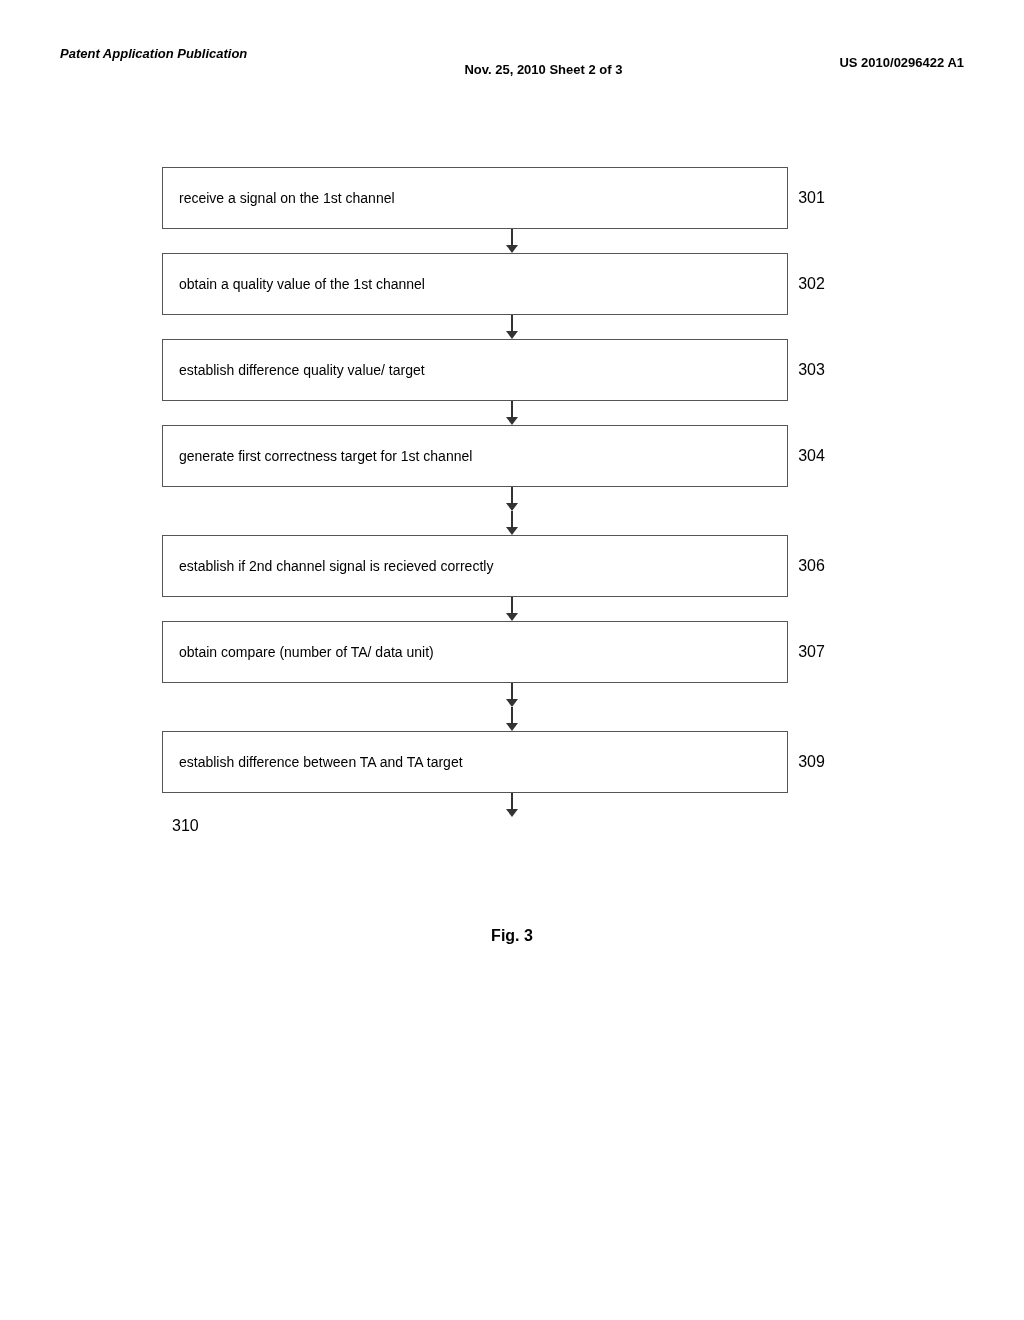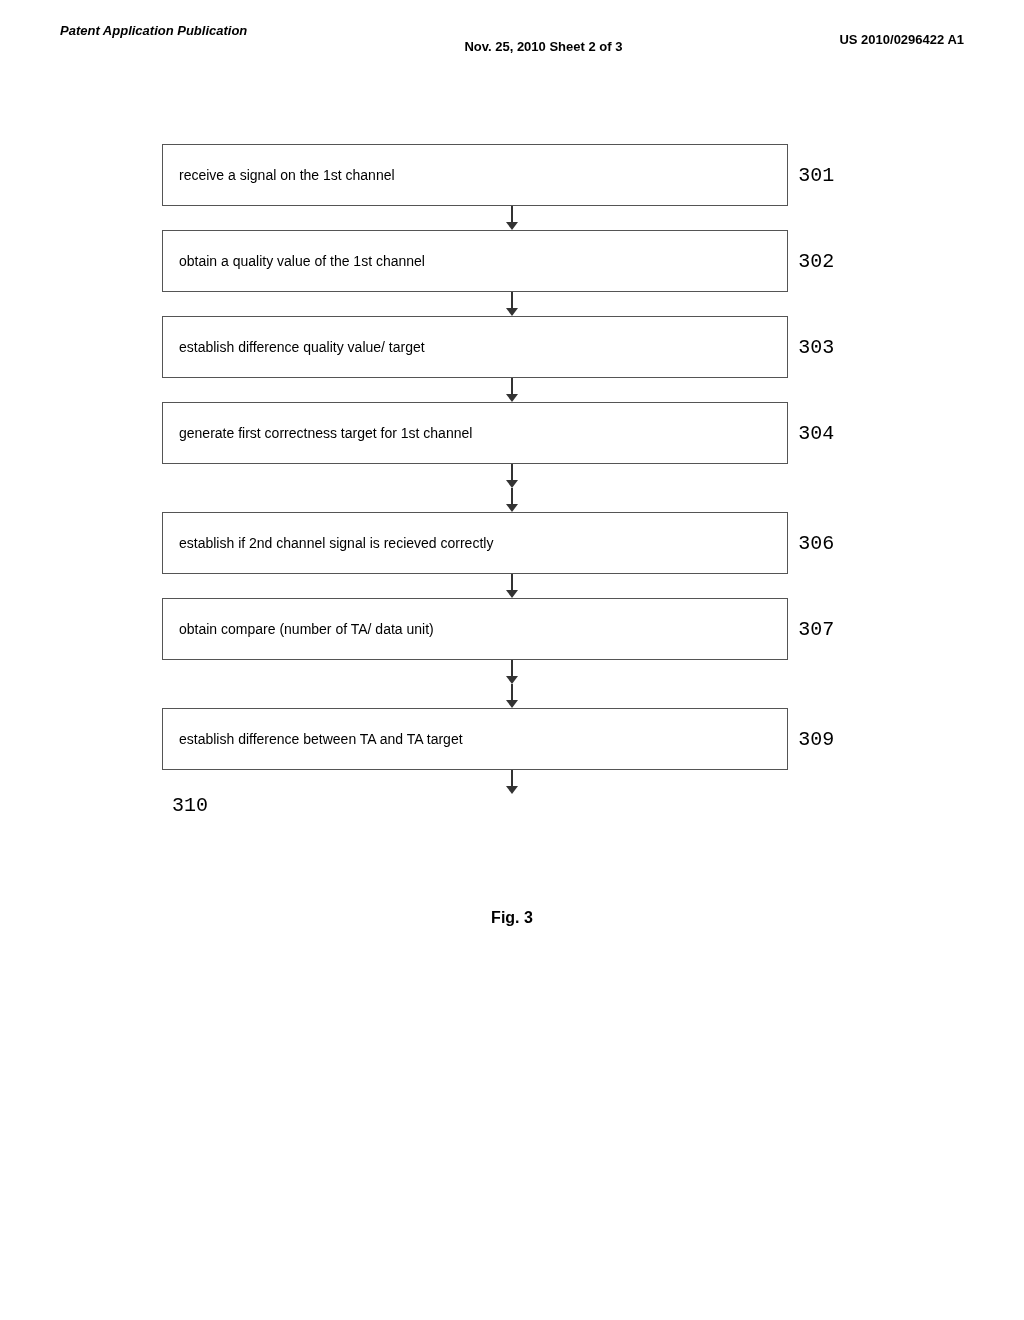--- a/index.html
+++ b/index.html
@@ -15,21 +15,21 @@
       font-family: Arial, sans-serif;
       font-size: 14px;
       color: #000000;
       overflow: hidden;
     }
 
     .page-header {
       display: flex;
       justify-content: space-between;
       align-items: center;
-      padding: 7px 60px 0 60px;
+      padding: 30px 60px 0 60px;
       font-size: 13px;
       font-weight: bold;
     }
 
     .header-left {
       font-style: italic;
     }
 
     .header-center {
       font-style: normal;
@@ -62,24 +62,23 @@
       min-height: 44px;
       display: flex;
       align-items: center;
       font-size: 14px;
       background: #ffffff;
     }
 
     .step-number {
       width: 80px;
       padding-left: 10px;
-      font-size: 20px;
+      font-size: 16px;
       display: flex;
       align-items: center;
-      font-family: Liberation Mono, monospace;
     }
 
     .arrow-container {
       display: flex;
       justify-content: center;
       width: 700px;
       height: 24px;
       position: relative;
     }
 

